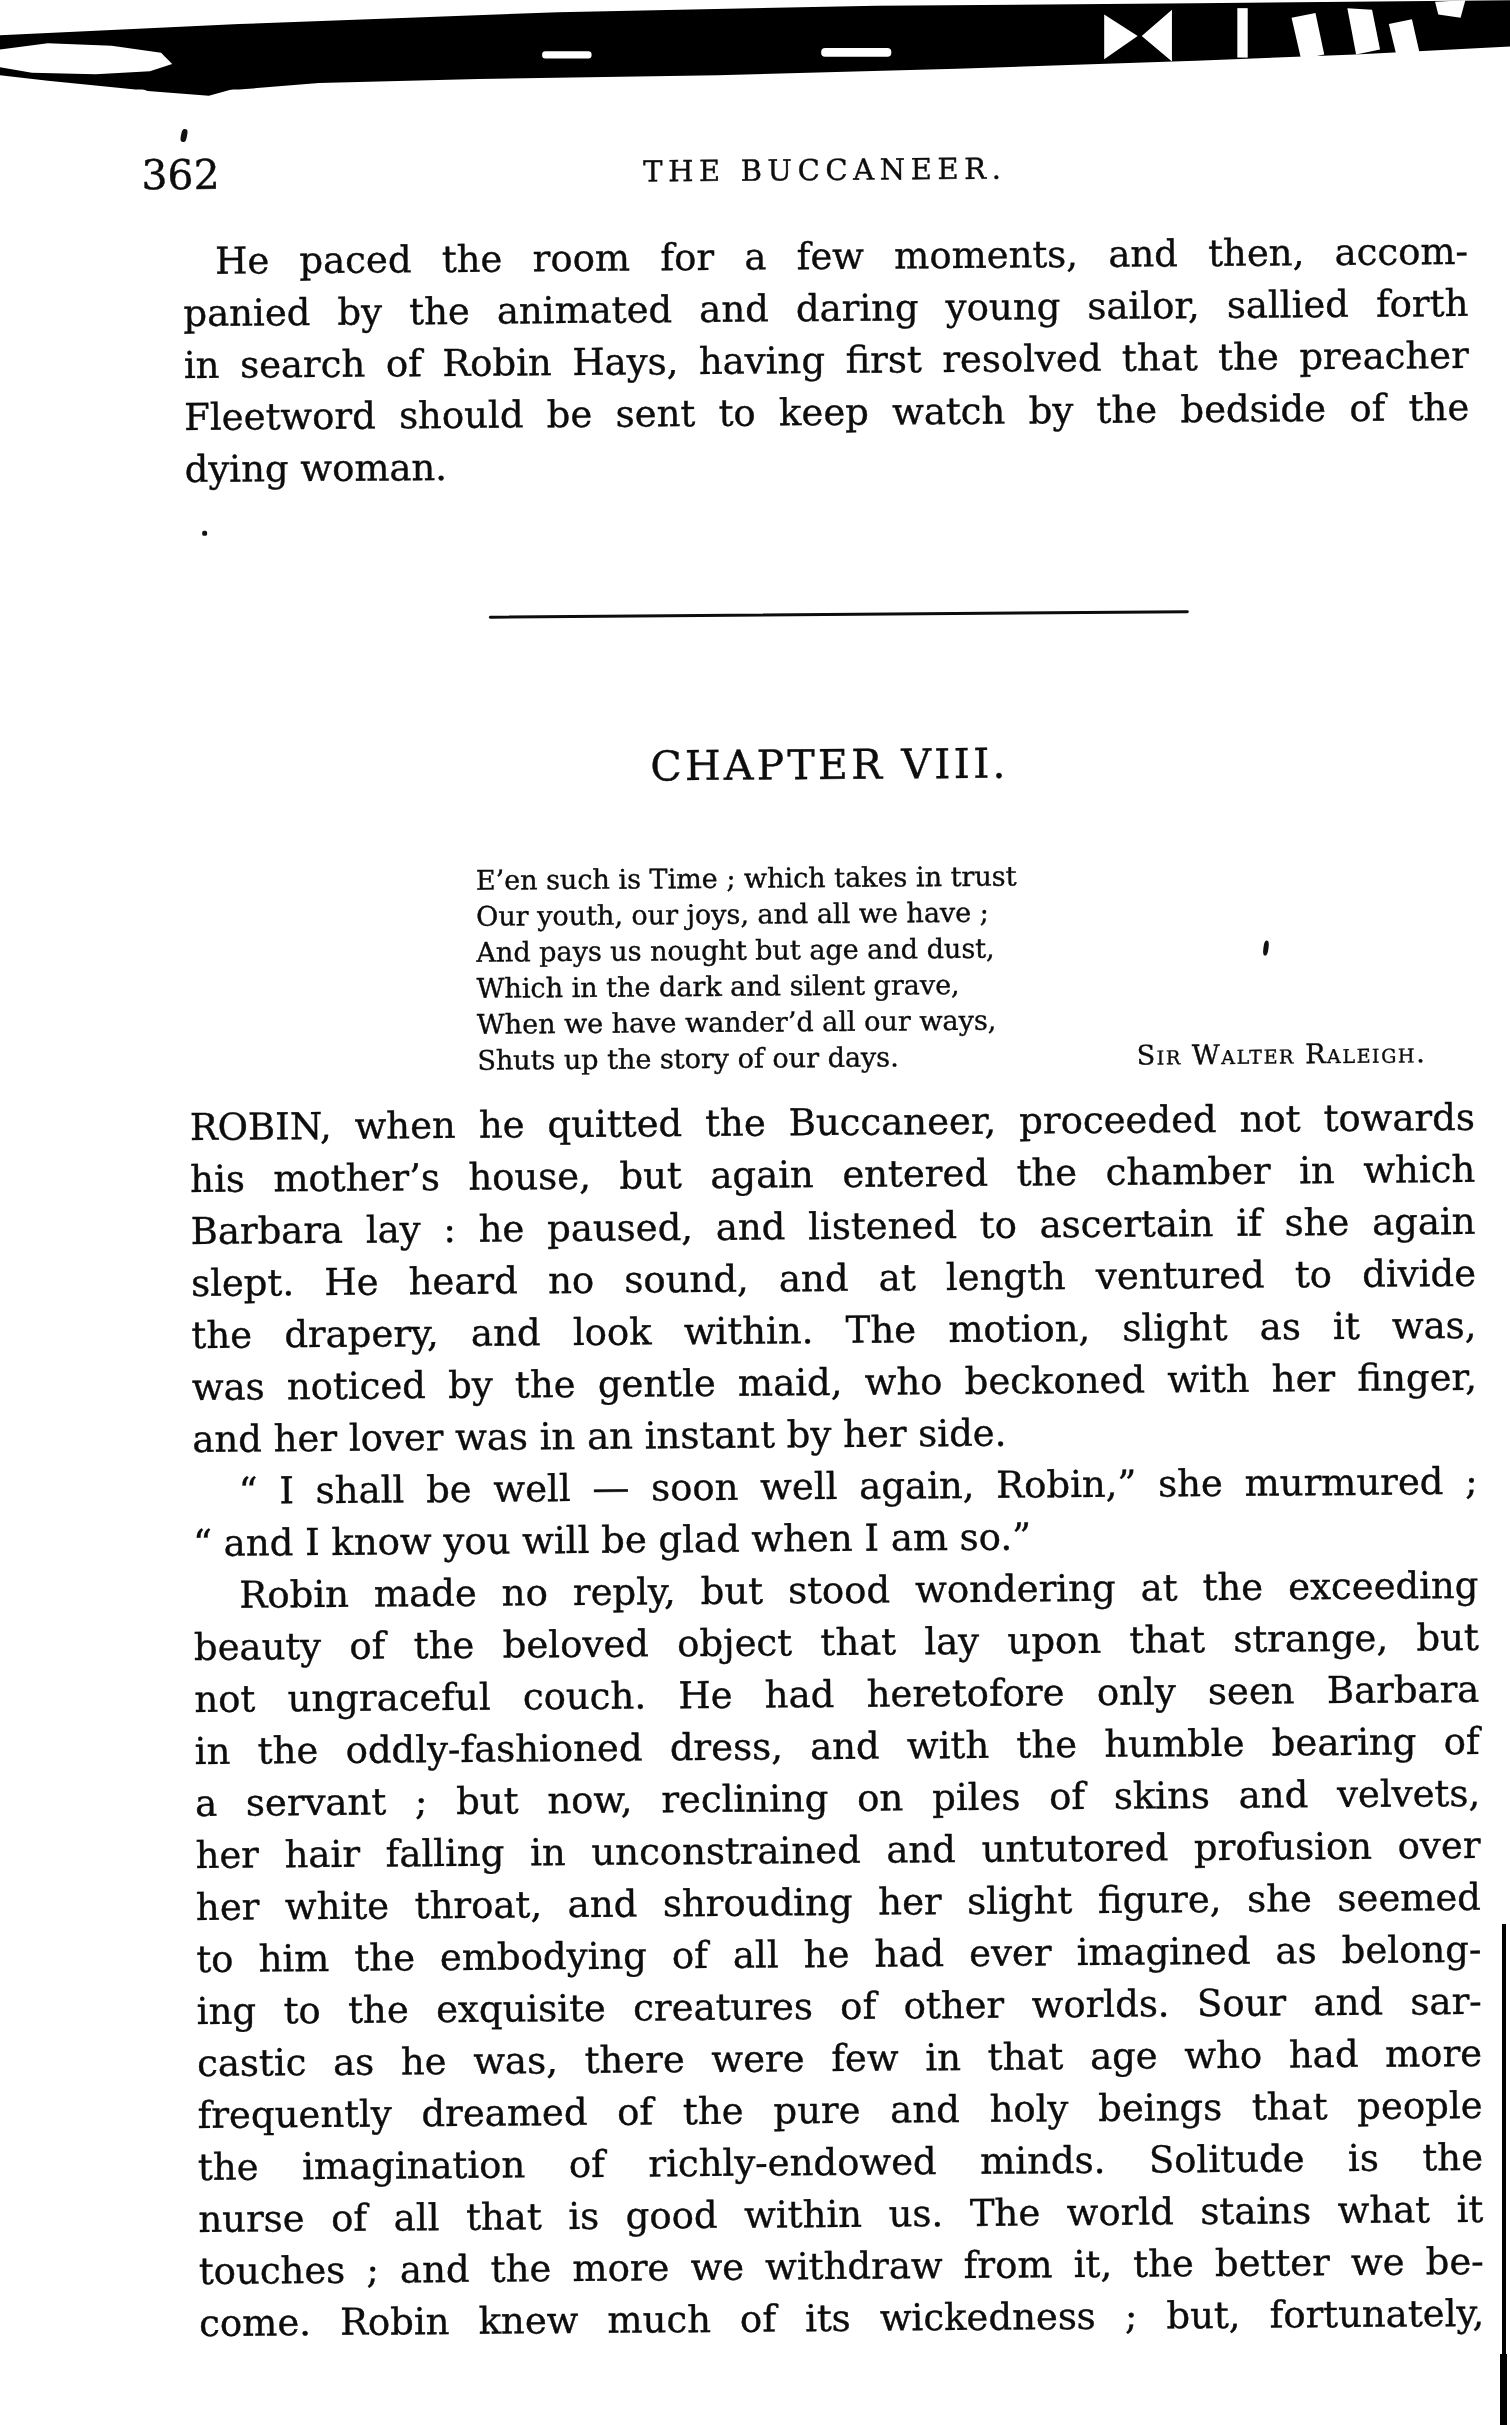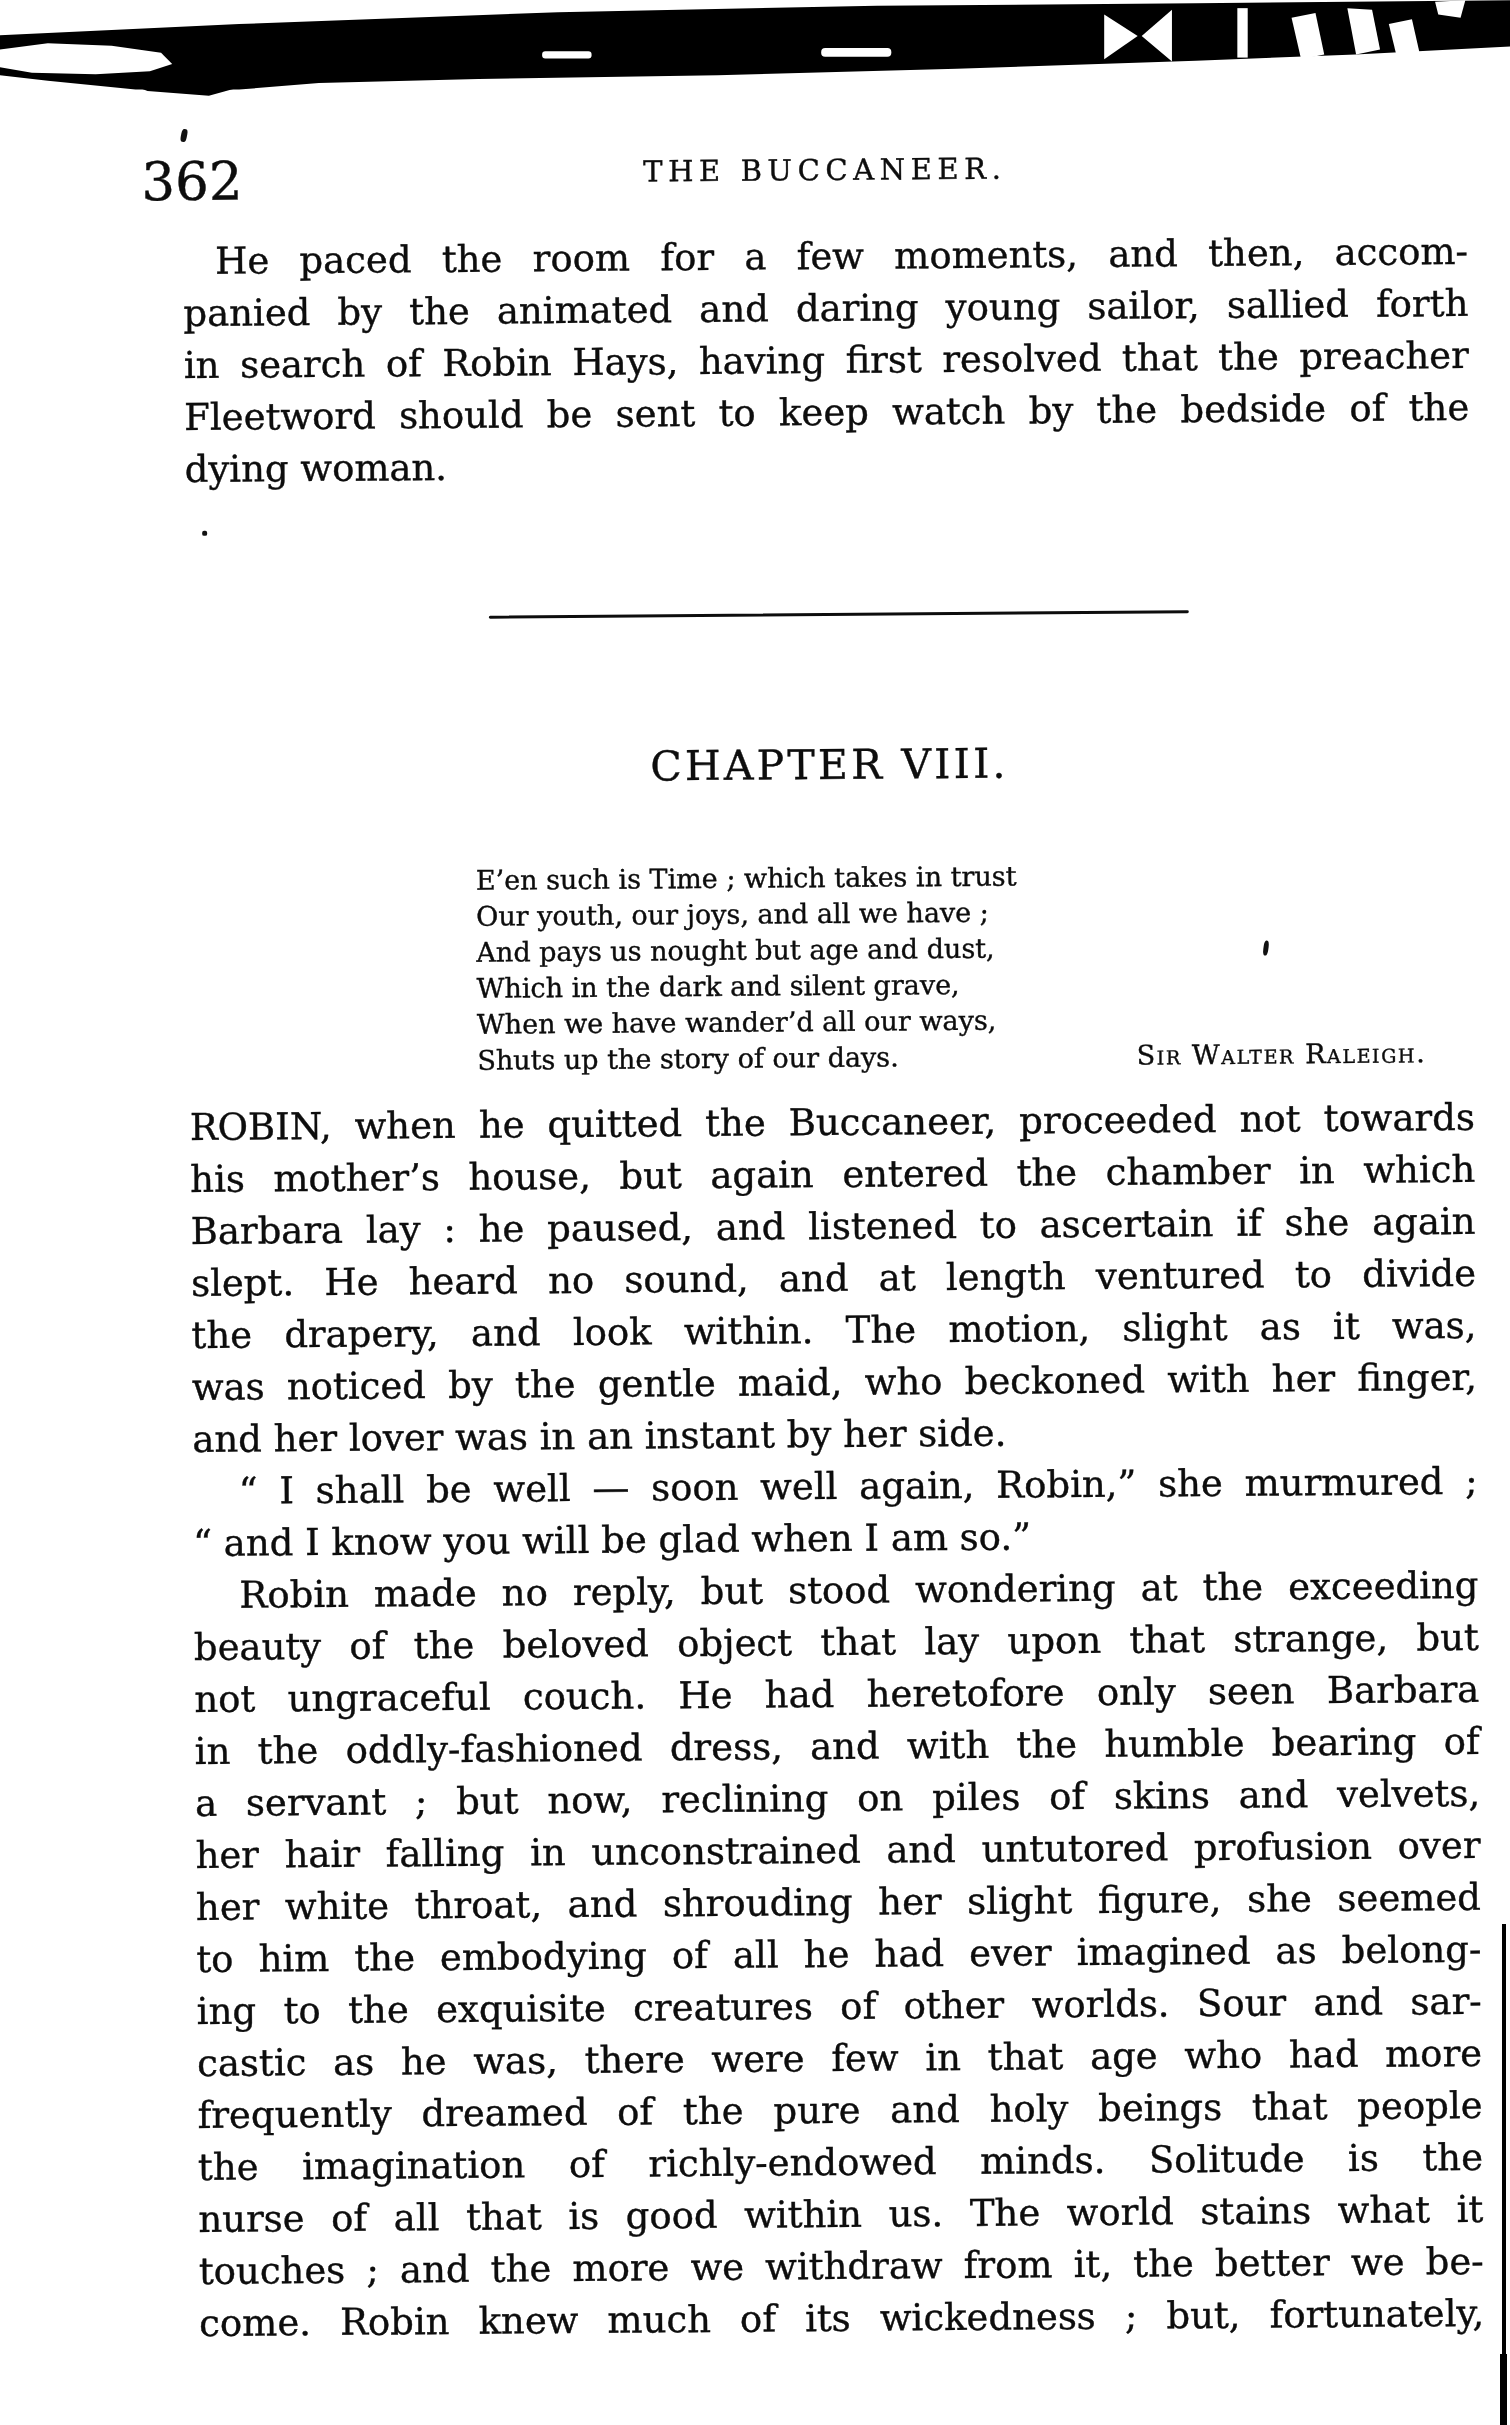--- a/index.html
+++ b/index.html
@@ -14,21 +14,21 @@
   
   #paper{
     position:absolute;left:0;top:0;width:1510px;height:2426px;
     transform:rotate(-0.45deg);
     transform-origin:191px 1276px;
   }
   .txt{ -webkit-text-stroke:0.4px #0d0d0d; }
 
   #page-number{
     position:absolute;left:150px;top:155px;
-    font-size:53px;line-height:1;
+    font-size:41px;line-height:1;
   }
   #running-title{
     position:absolute;left:191px;top:161px;width:1285px;
     text-align:center;font-size:29px;line-height:1;
     letter-spacing:5.6px;
   }
 
   .block{position:absolute;left:191px;width:1285px;}
   .line{
     text-align:justify;text-align-last:justify;

